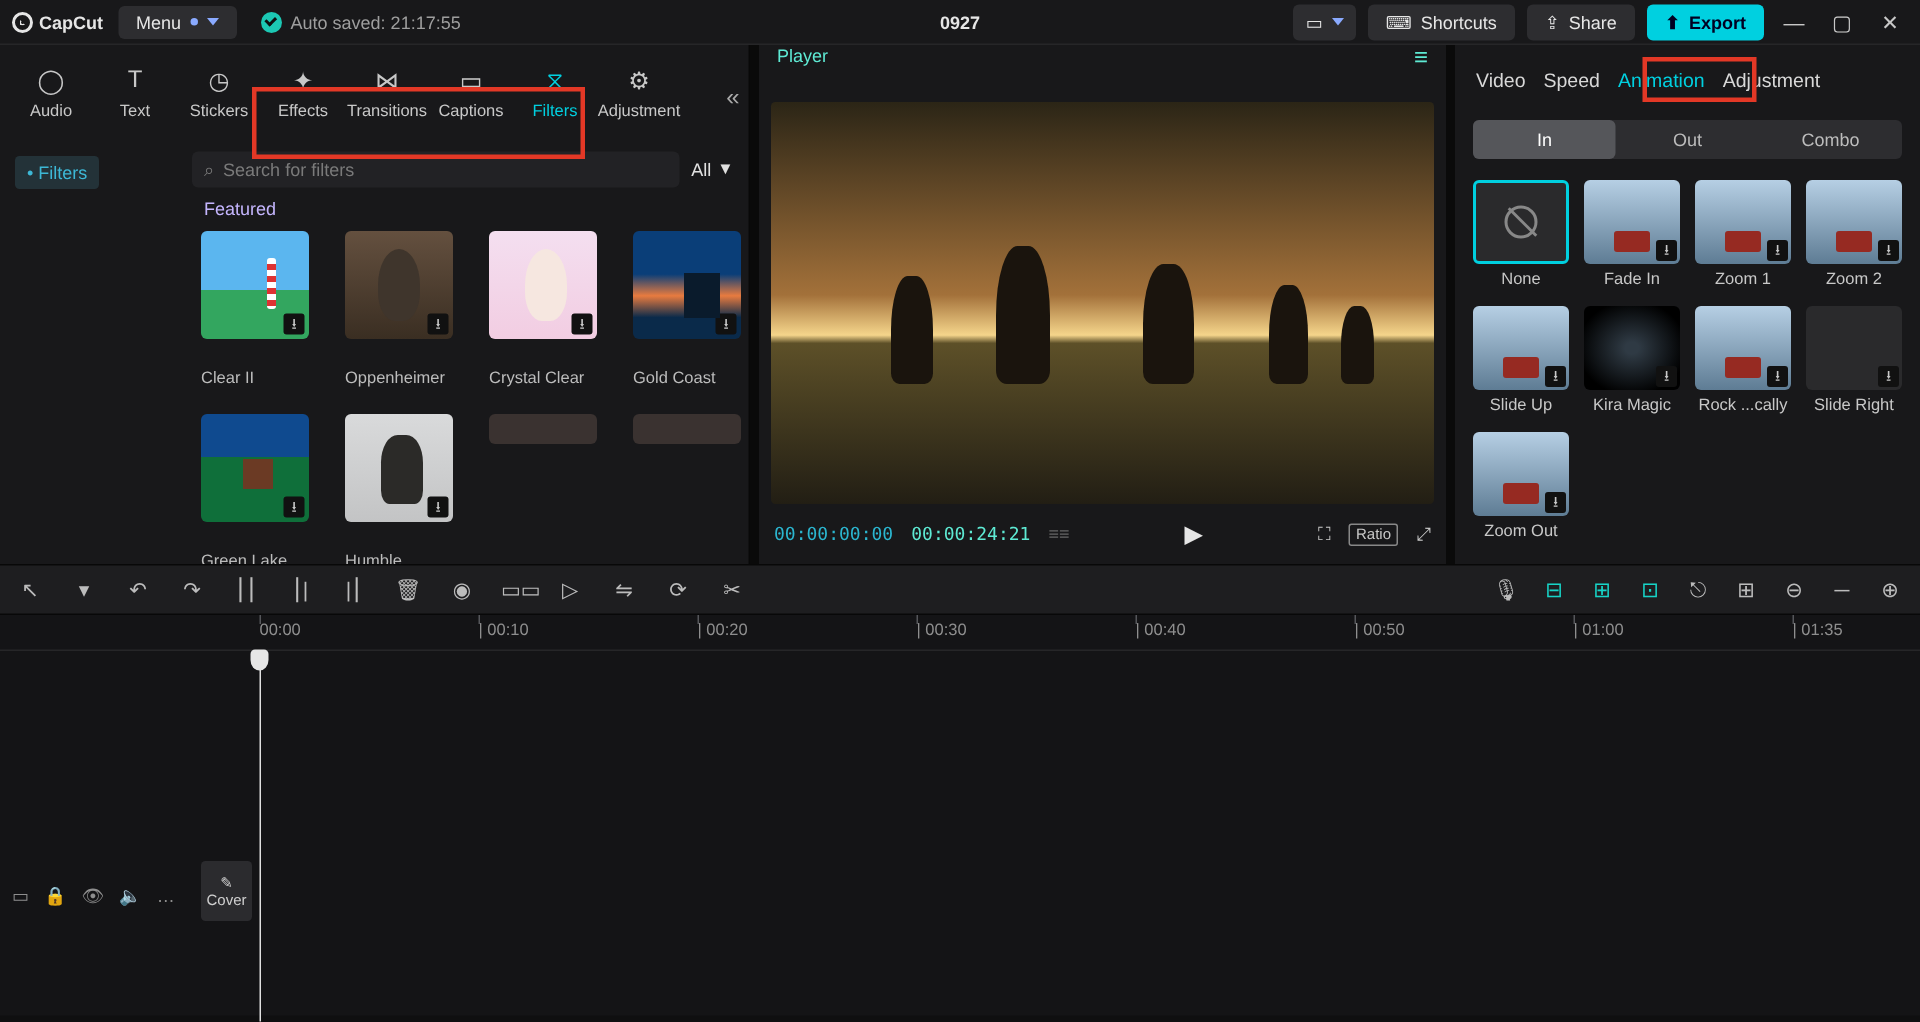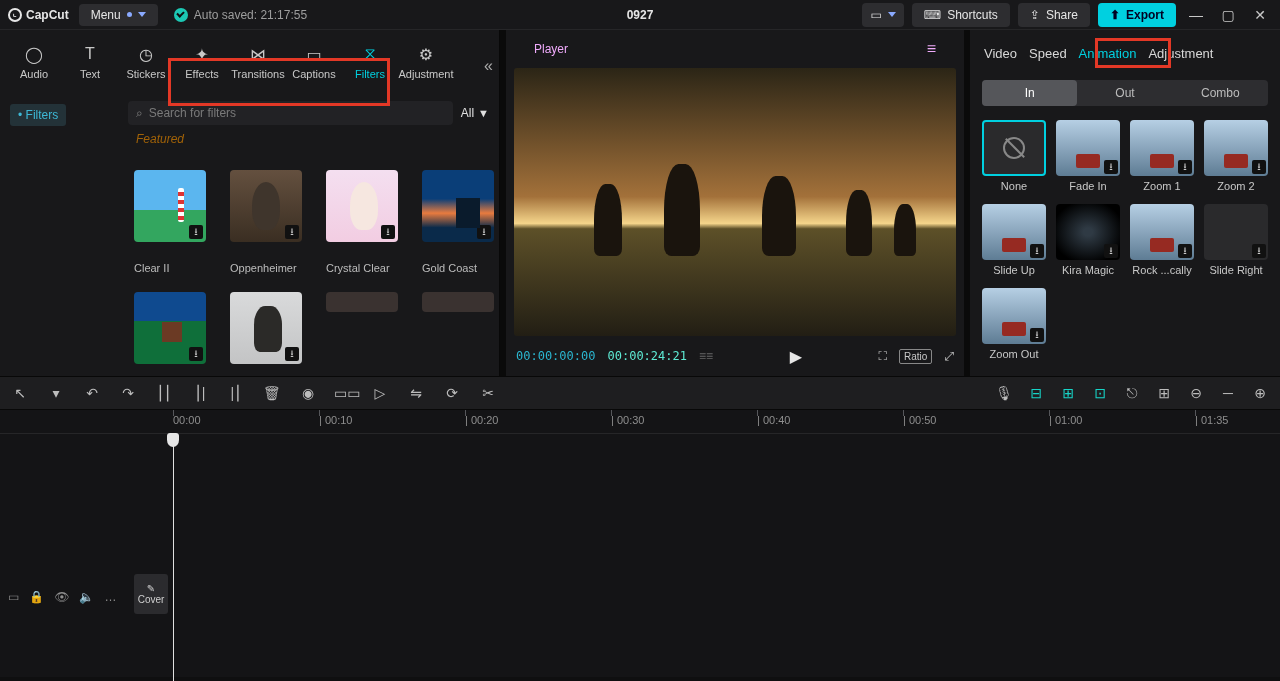--- a/index.html
+++ b/index.html
@@ -82,21 +82,21 @@
   }
   .sub-right { flex:1; display:flex; align-items:center; gap:8px; padding-right:10px;}
   .search-box {
     flex:1; height:24px; background:#222225; border-radius:4px;
     display:flex; align-items:center; padding:0 8px; gap:6px; color:#7a7a7a;
   }
   .all-btn { color:#e0e0e0; font-size:12px; display:flex; align-items:center; gap:4px;}
   .filter-ico{font-size:11px;}
 
   .filter-grid-wrap { padding:4px 0 0 134px; height: 248px; overflow:hidden;}
-  .featured-label { margin-left:2px; margin-bottom:24px; font-size:12px; color:#a16207;font-style:italic;}
+  .featured-label { margin-left:2px; margin-bottom:8px; font-size:12px; color:#c4b5fd;}
   .filter-grid { display:flex; flex-wrap:wrap; gap:18px 24px; }
   .thumb { width:72px; }
   .thumb-box {
     width:72px; height:72px; border-radius:4px; position:relative;
     display:flex; align-items:center; justify-content:center; overflow:hidden;
   }
   .dl-ico {
     position:absolute; right:3px; bottom:3px; width:14px; height:14px;
     background:#111; border-radius:2px; display:flex; align-items:center; justify-content:center;
     font-size:10px;
@@ -116,21 +116,21 @@
   .t-green::after{content:'';position:absolute;left:28px;top:30px;width:20px;height:20px;background:#6b3a24;}
   .t-humble { background:linear-gradient(#d9dadb,#c3c4c5);}
   .t-humble::after{content:'';position:absolute;left:24px;top:14px;width:28px;height:46px;background:#2b2a28;border-radius:40% 40% 20% 20%;}
 
   
   .player-panel {
     width: 470px; background:#18181a;
     display:flex; flex-direction:column; padding:0;
     border-left:6px solid #0a0a0a; border-right:6px solid #0a0a0a;
   }
-  .player-head { height:38px; display:flex; align-items:center; padding:0 28px; color:#f0abfc;}
+  .player-head { height:38px; display:flex; padding:0 12px; color:#5eead4;}
   .player-head .menu-ico { margin-left:auto; font-size:16px;}
   .player-view {
     flex:1; margin:0 8px; background:linear-gradient(to bottom,#2b2516 0%, #a3713a 48%, #f5d58b 58%, #5d5028 60%, #221e14 100%);
     position:relative; border-radius:3px;
   }
   .sil { position:absolute; bottom:30%; background:#1a140d; border-radius:40% 40% 20% 20%/50% 50% 10% 10%;}
   .sil1{left:18%;width:28px;height:72px;} .sil2{left:34%;width:36px;height:92px;}
   .sil3{left:56%;width:34px;height:80px;} .sil4{left:75%;width:26px;height:66px;}
   .sil5{left:86%;width:22px;height:52px;}
   .player-ctrl {

